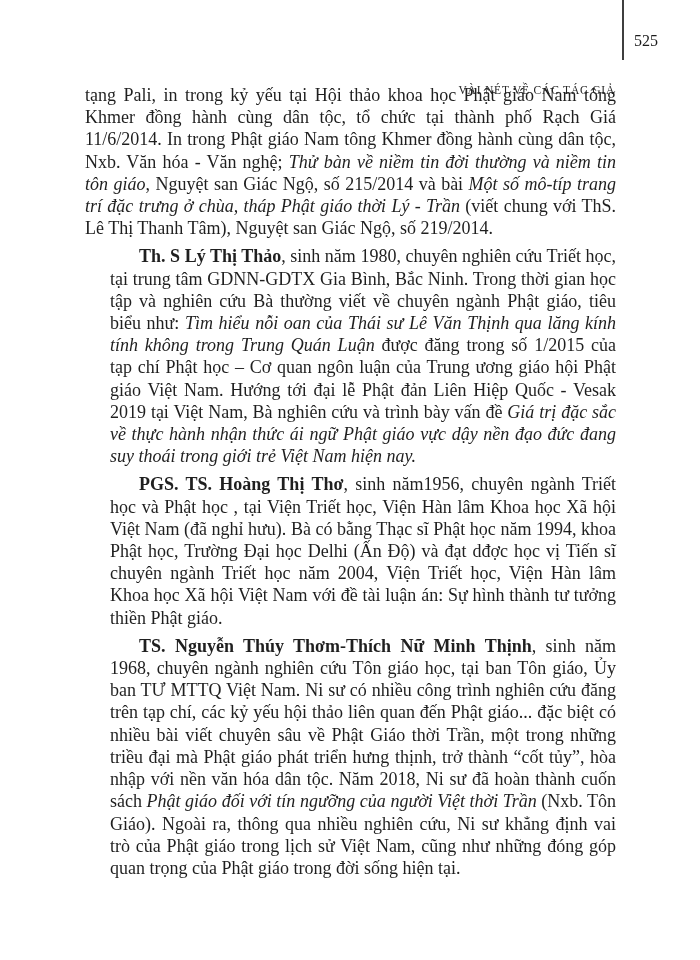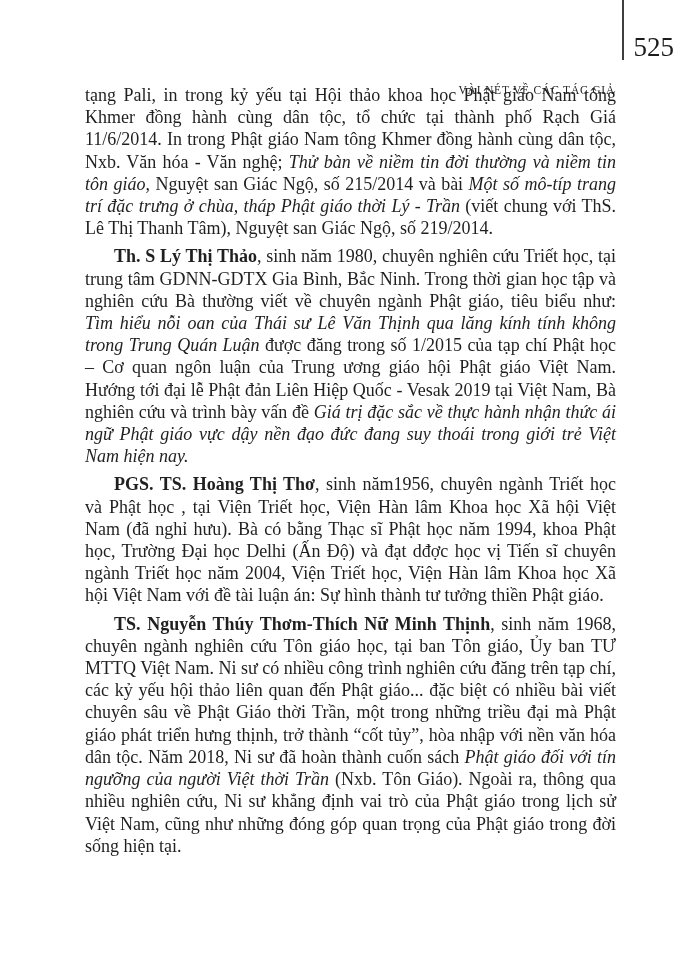--- a/index.html
+++ b/index.html
@@ -41,42 +41,43 @@
     right: 85px;
     top: 40px;
     font-size: 11.5px;
     letter-spacing: 0.8px;
     white-space: nowrap;
     color: #262626;
     margin-top: 44px;
   }
   .page-number {
     position: absolute;
-    right: 26px;
+    right: 42px;
     top: 32px;
-    font-size: 27px;
+    font-size: 16px;
     color: #1c1c1c;
   }
   
   .text-block {
     position: absolute;
     left: 85px;
     right: 84px;
     top: 84px;
     font-size: 18px;
     line-height: 22.2px;
     text-align: justify;
     color: #1f1f1f;
     font-family: Liberation Serif, serif;
   }
   .text-block p {
     margin: 0 0 6px 0;
   }
   .text-block p.indent {
     text-indent: 29px;
+    margin-left: 25px;
   }
   .seg-normal { font-style: normal; font-weight: 400; }
   .seg-bold   { font-weight: 700; }
   .seg-italic { font-style: italic; }
 </style>
 </head>
 <body>
 
 <div class="page">
 

